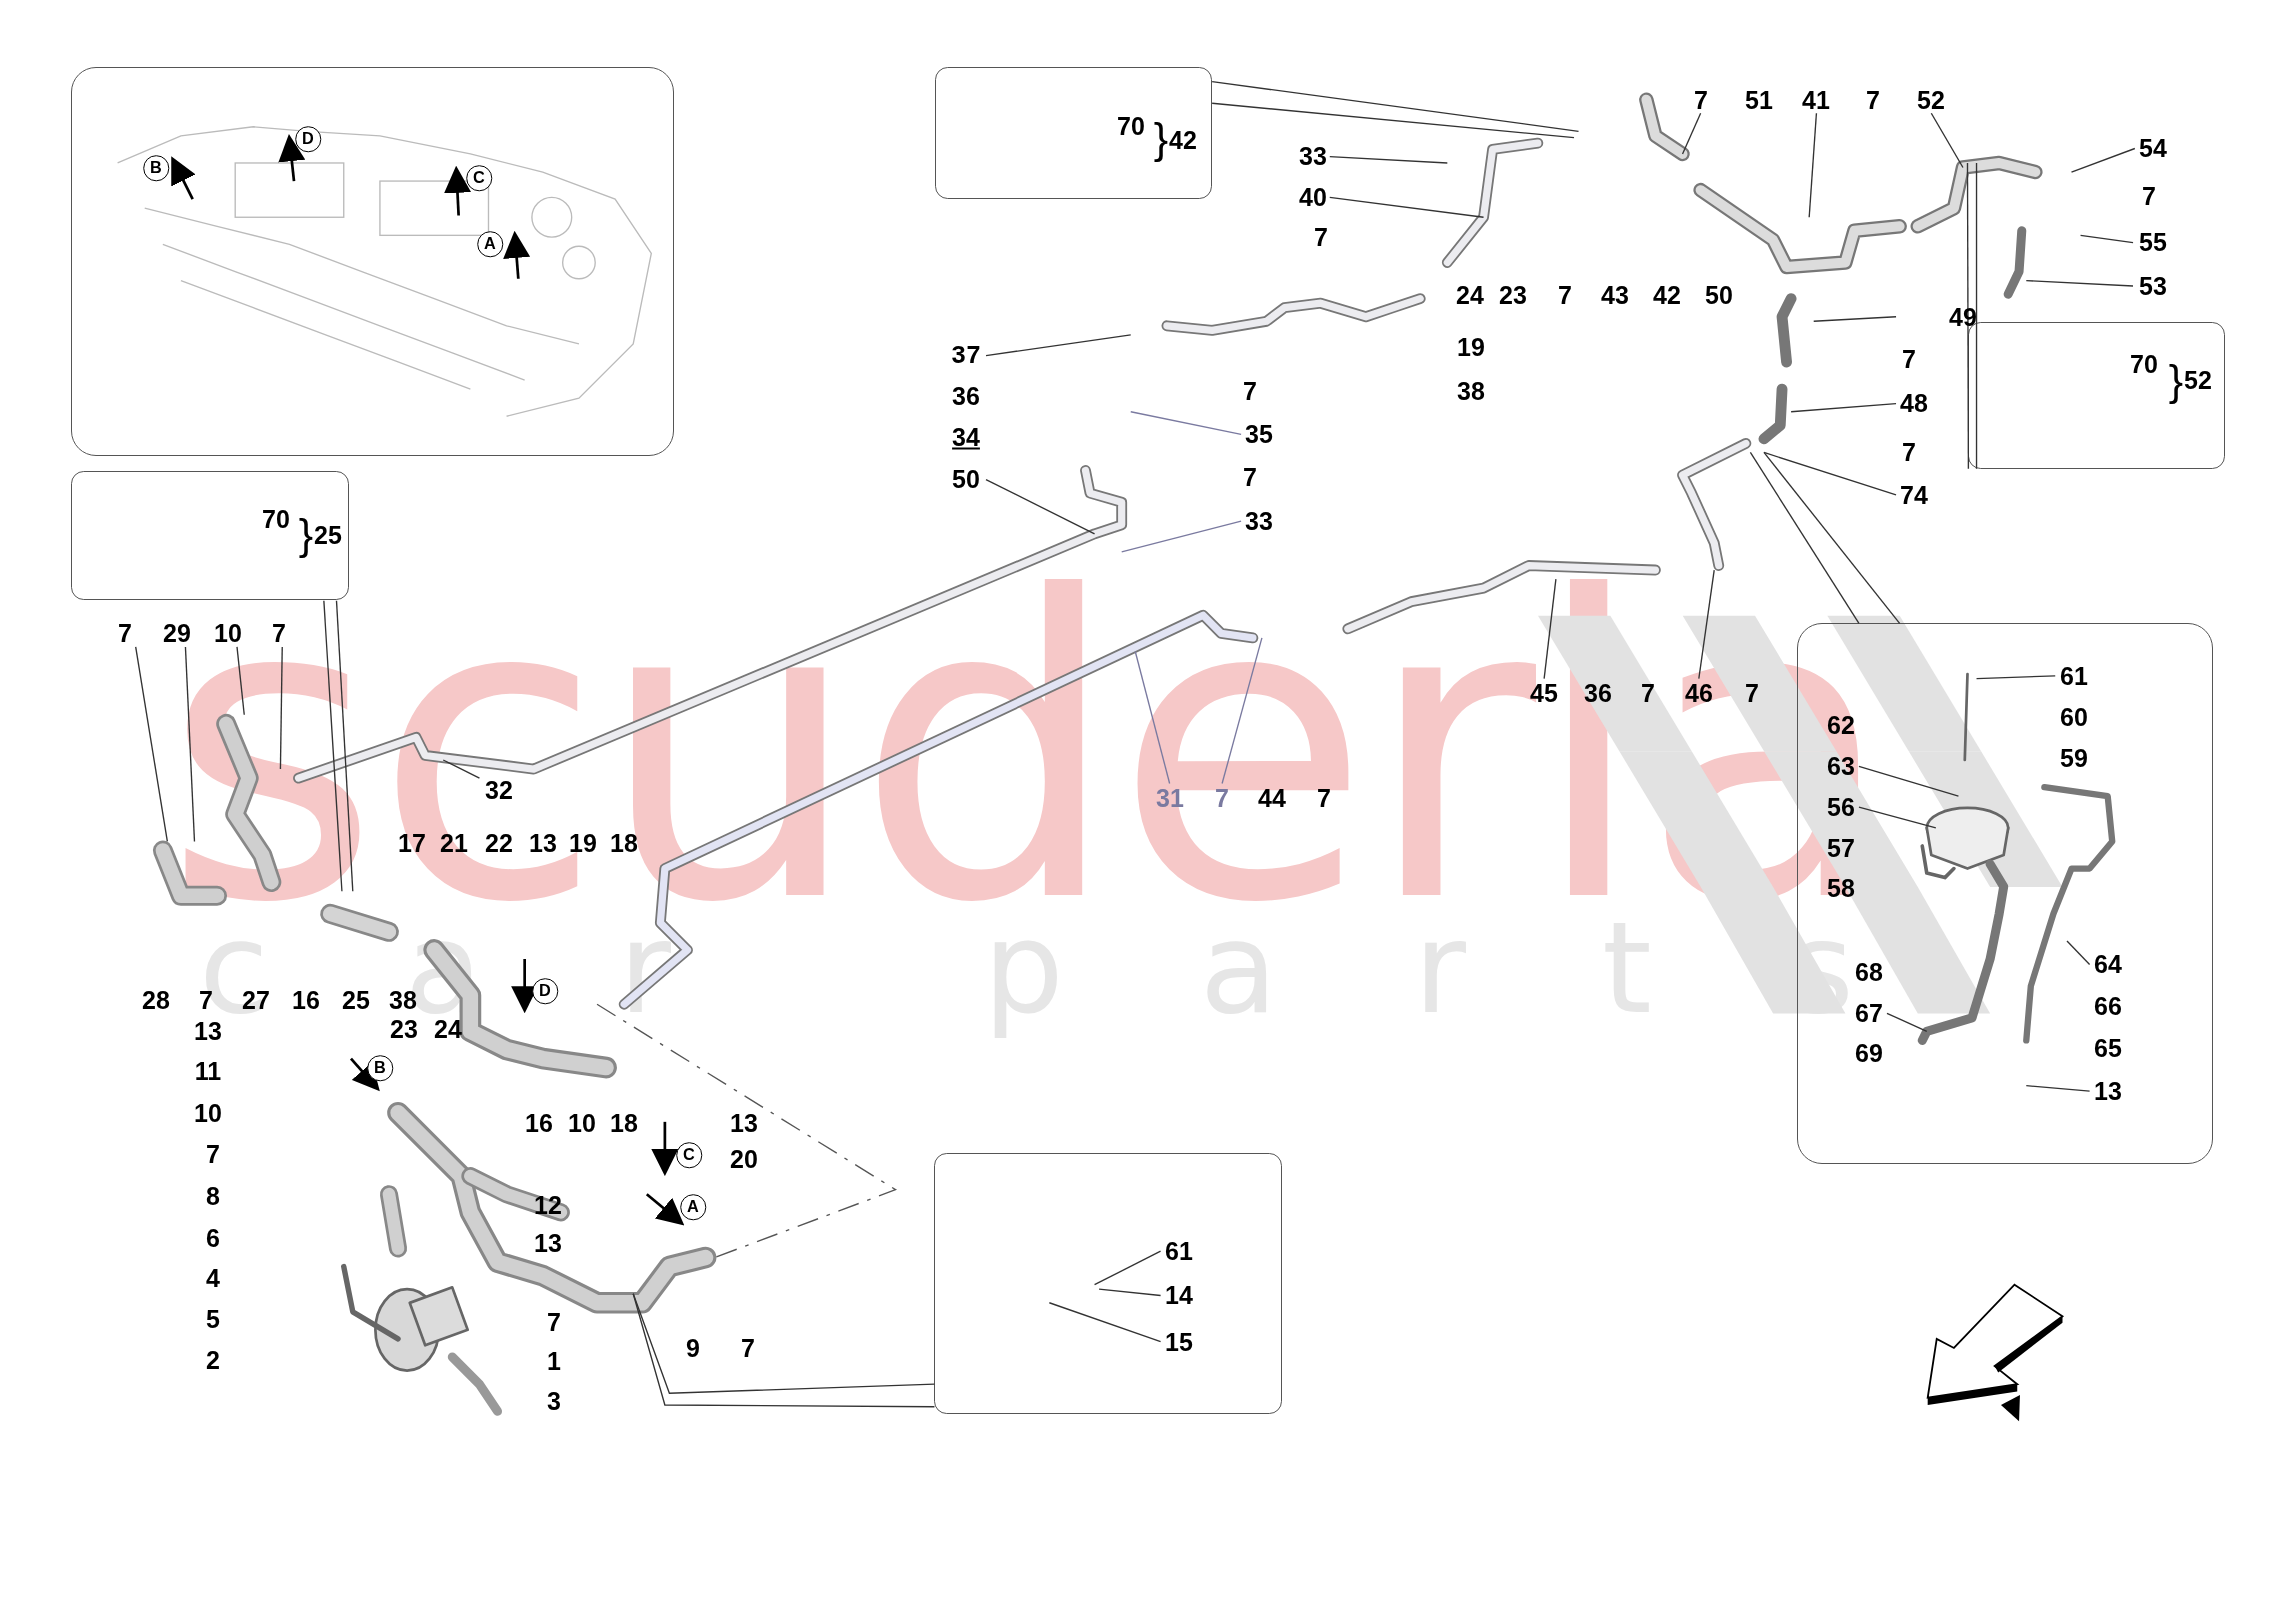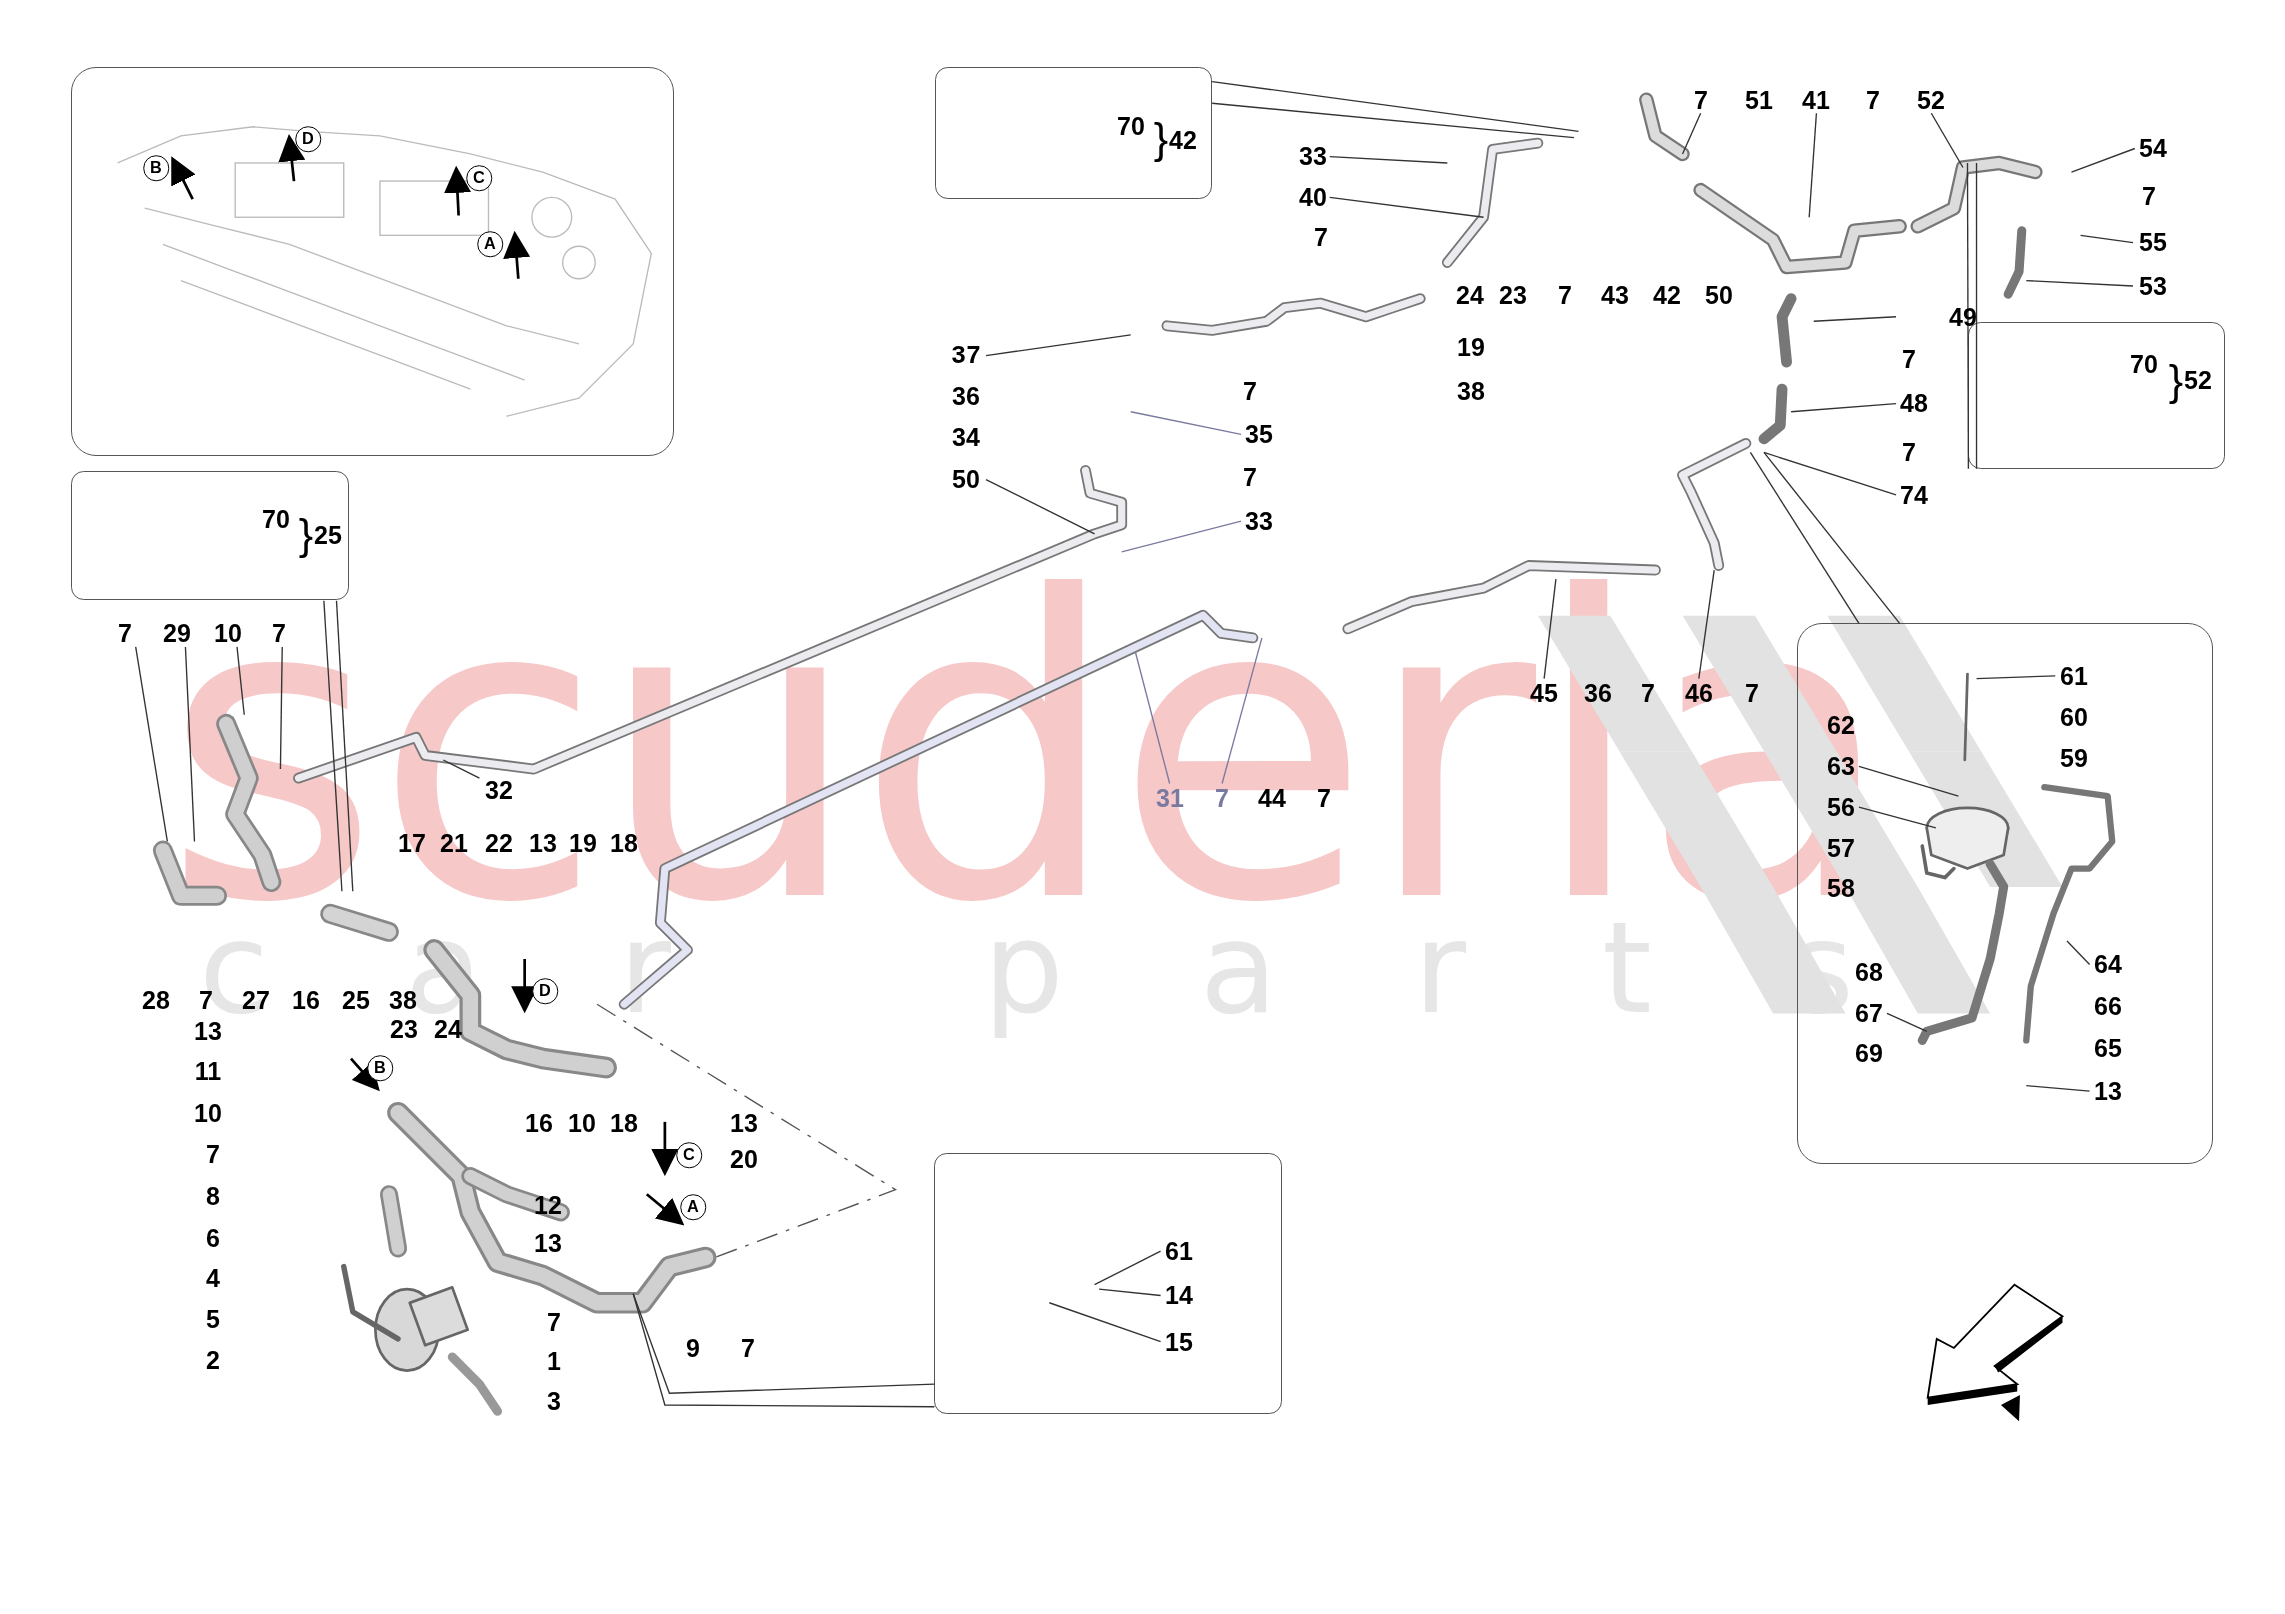--- a/index.html
+++ b/index.html
@@ -233,21 +233,21 @@
     <div class="lbl" style="left: 213px; top: 1238px;">6</div>
     <div class="lbl" style="left: 213px; top: 1278px;">4</div>
     <div class="lbl" style="left: 213px; top: 1319px;">5</div>
     <div class="lbl" style="left: 213px; top: 1360px;">2</div>
     <div class="lbl" style="left: 554px; top: 1322px;">7</div>
     <div class="lbl" style="left: 554px; top: 1361px;">1</div>
     <div class="lbl" style="left: 554px; top: 1401px;">3</div>
     <div class="lbl" style="left: 693px; top: 1348px;">9</div>
     <div class="lbl" style="left: 748px; top: 1348px;">7</div>
     <div class="lbl" style="left: 966px; top: 479px;">50</div>
-    <div class="lbl" style="left: 966px; top: 437px;">34</div>
+    <div class="lbl" style="left: 966px; top: 437px; text-decoration: underline;">34</div>
     <div class="lbl" style="left: 966px; top: 396px;">36</div>
     <div class="lbl" style="left: 966px; top: 356px; font-family: Liberation Mono, monospace;">37</div>
     <div class="lbl" style="left: 1259px; top: 434px;">35</div>
     <div class="lbl" style="left: 1250px; top: 391px;">7</div>
     <div class="lbl" style="left: 1250px; top: 477px;">7</div>
     <div class="lbl" style="left: 1259px; top: 521px;">33</div>
     <div class="lbl" style="left: 1313px; top: 156px;">33</div>
     <div class="lbl" style="left: 1313px; top: 197px;">40</div>
     <div class="lbl" style="left: 1321px; top: 237px;">7</div>
     <div class="lbl" style="left: 1471px; top: 347px;">19</div>

